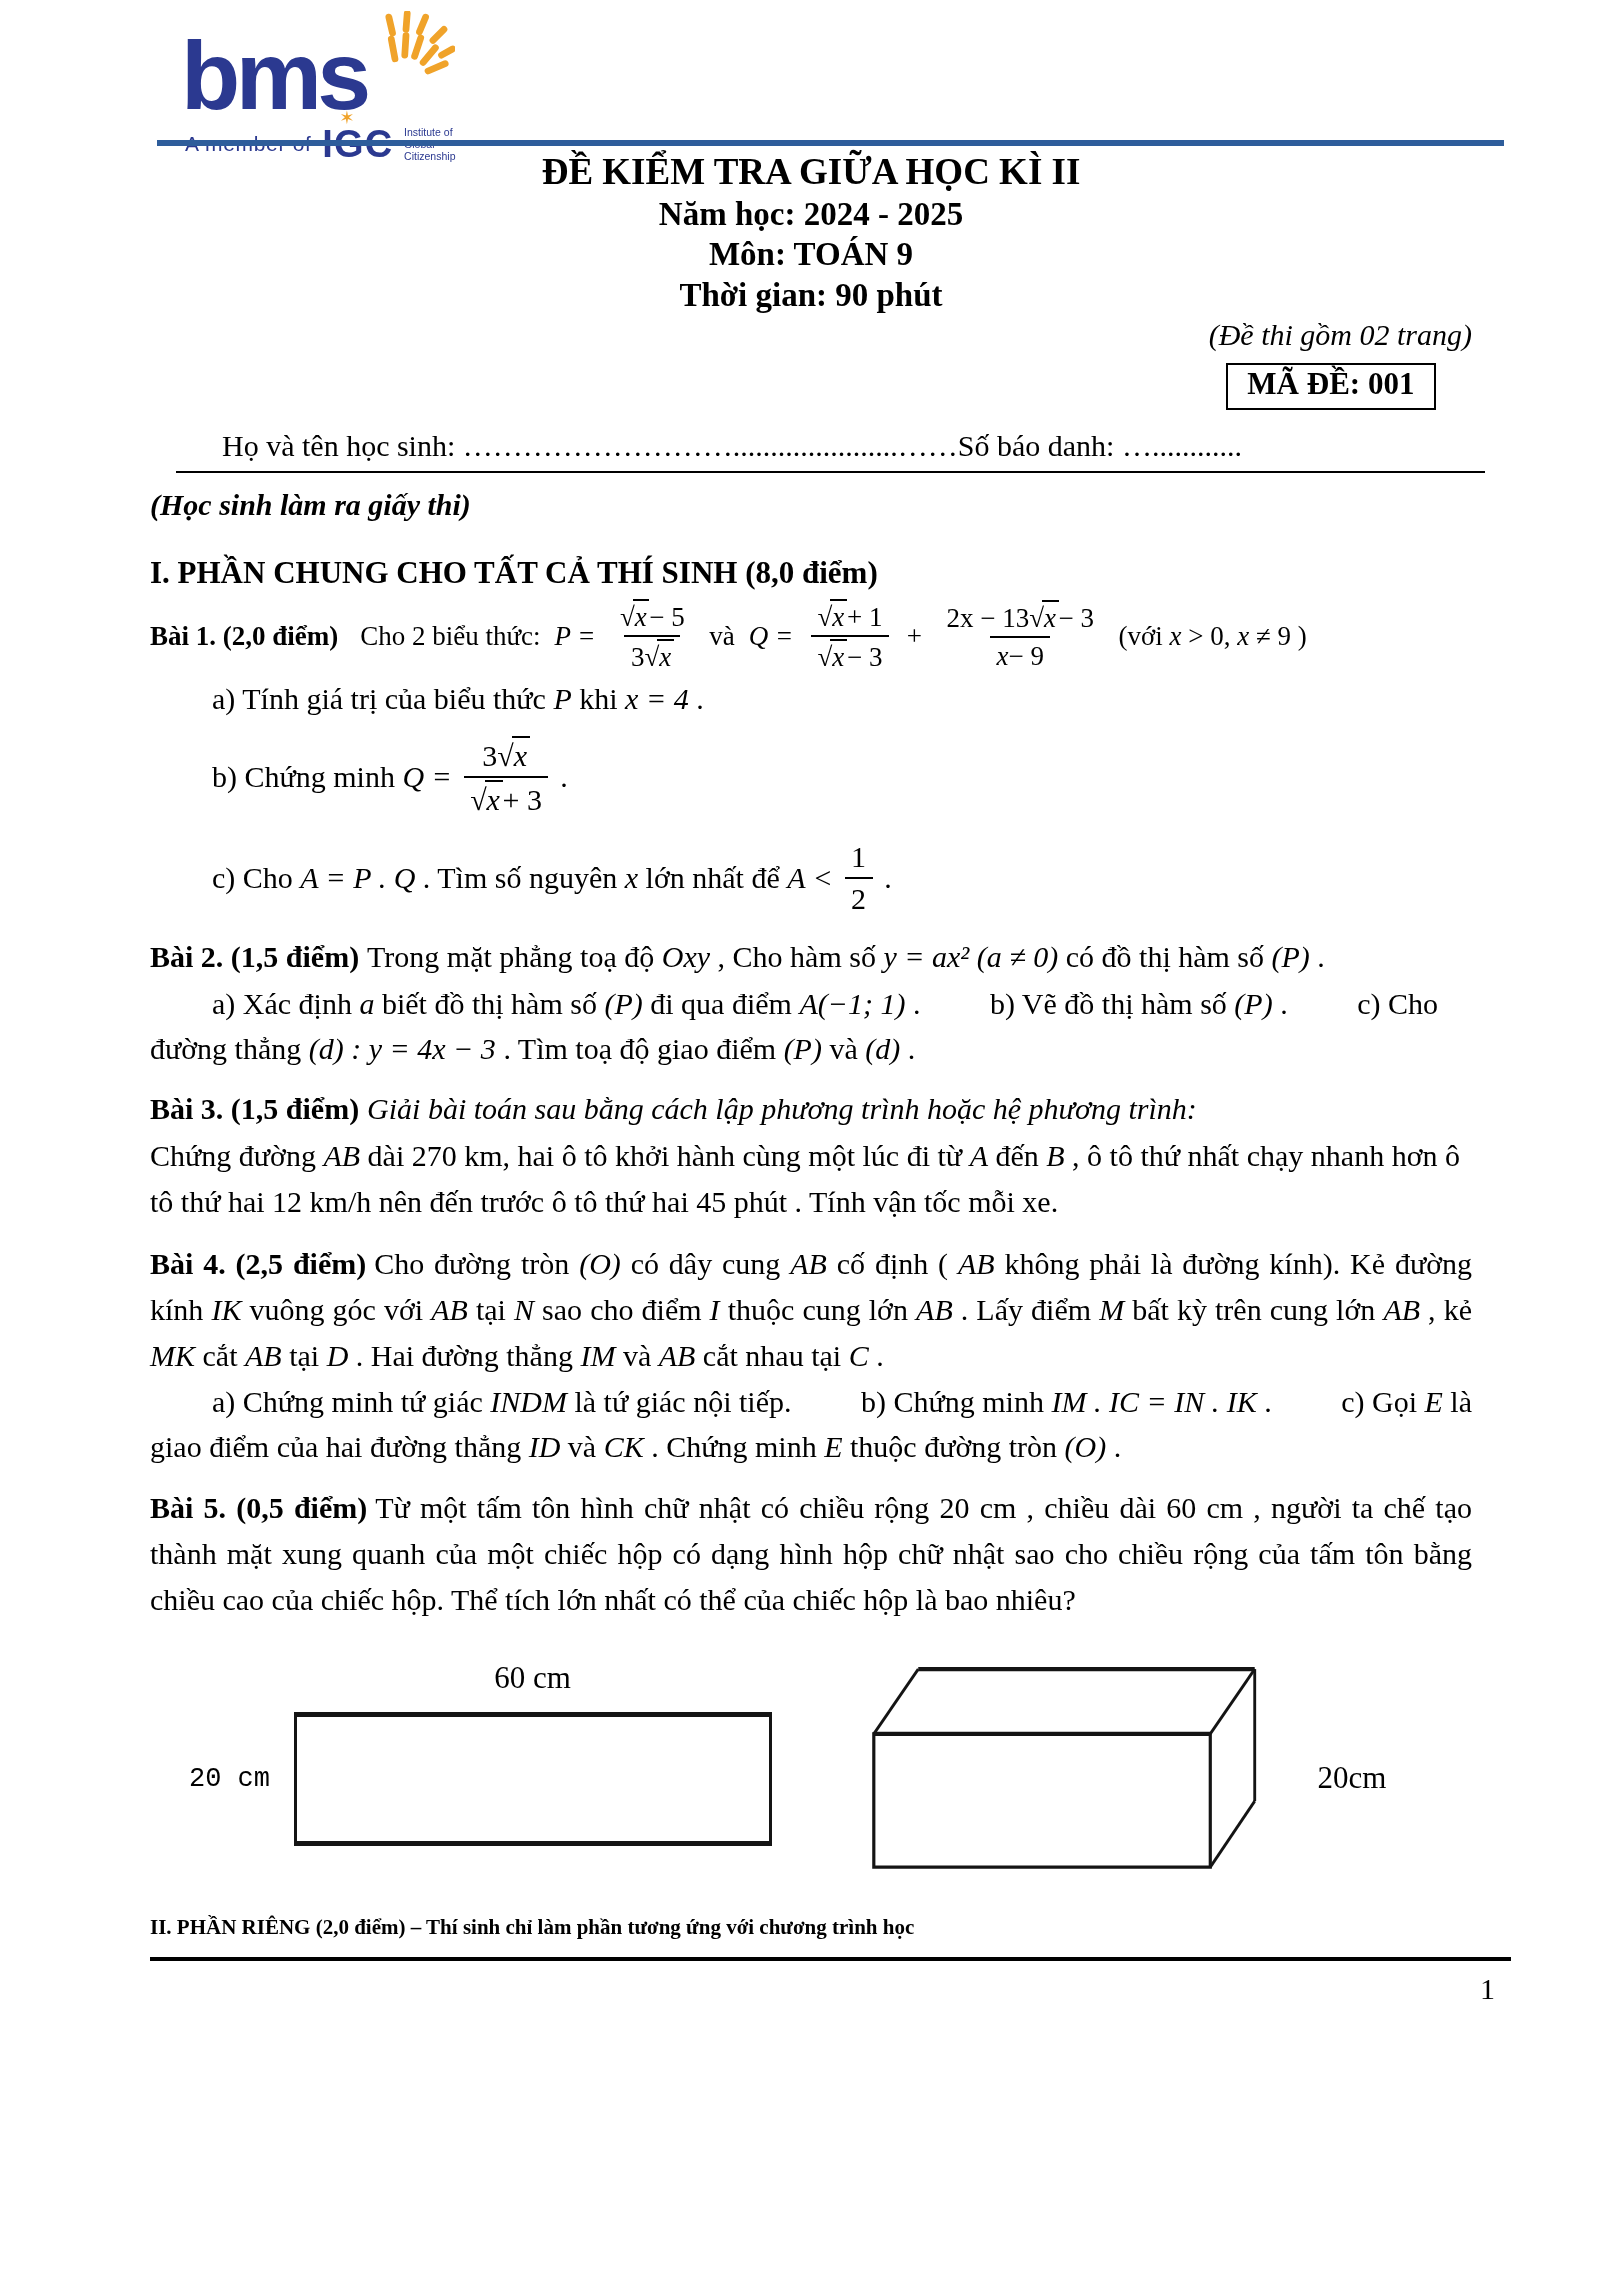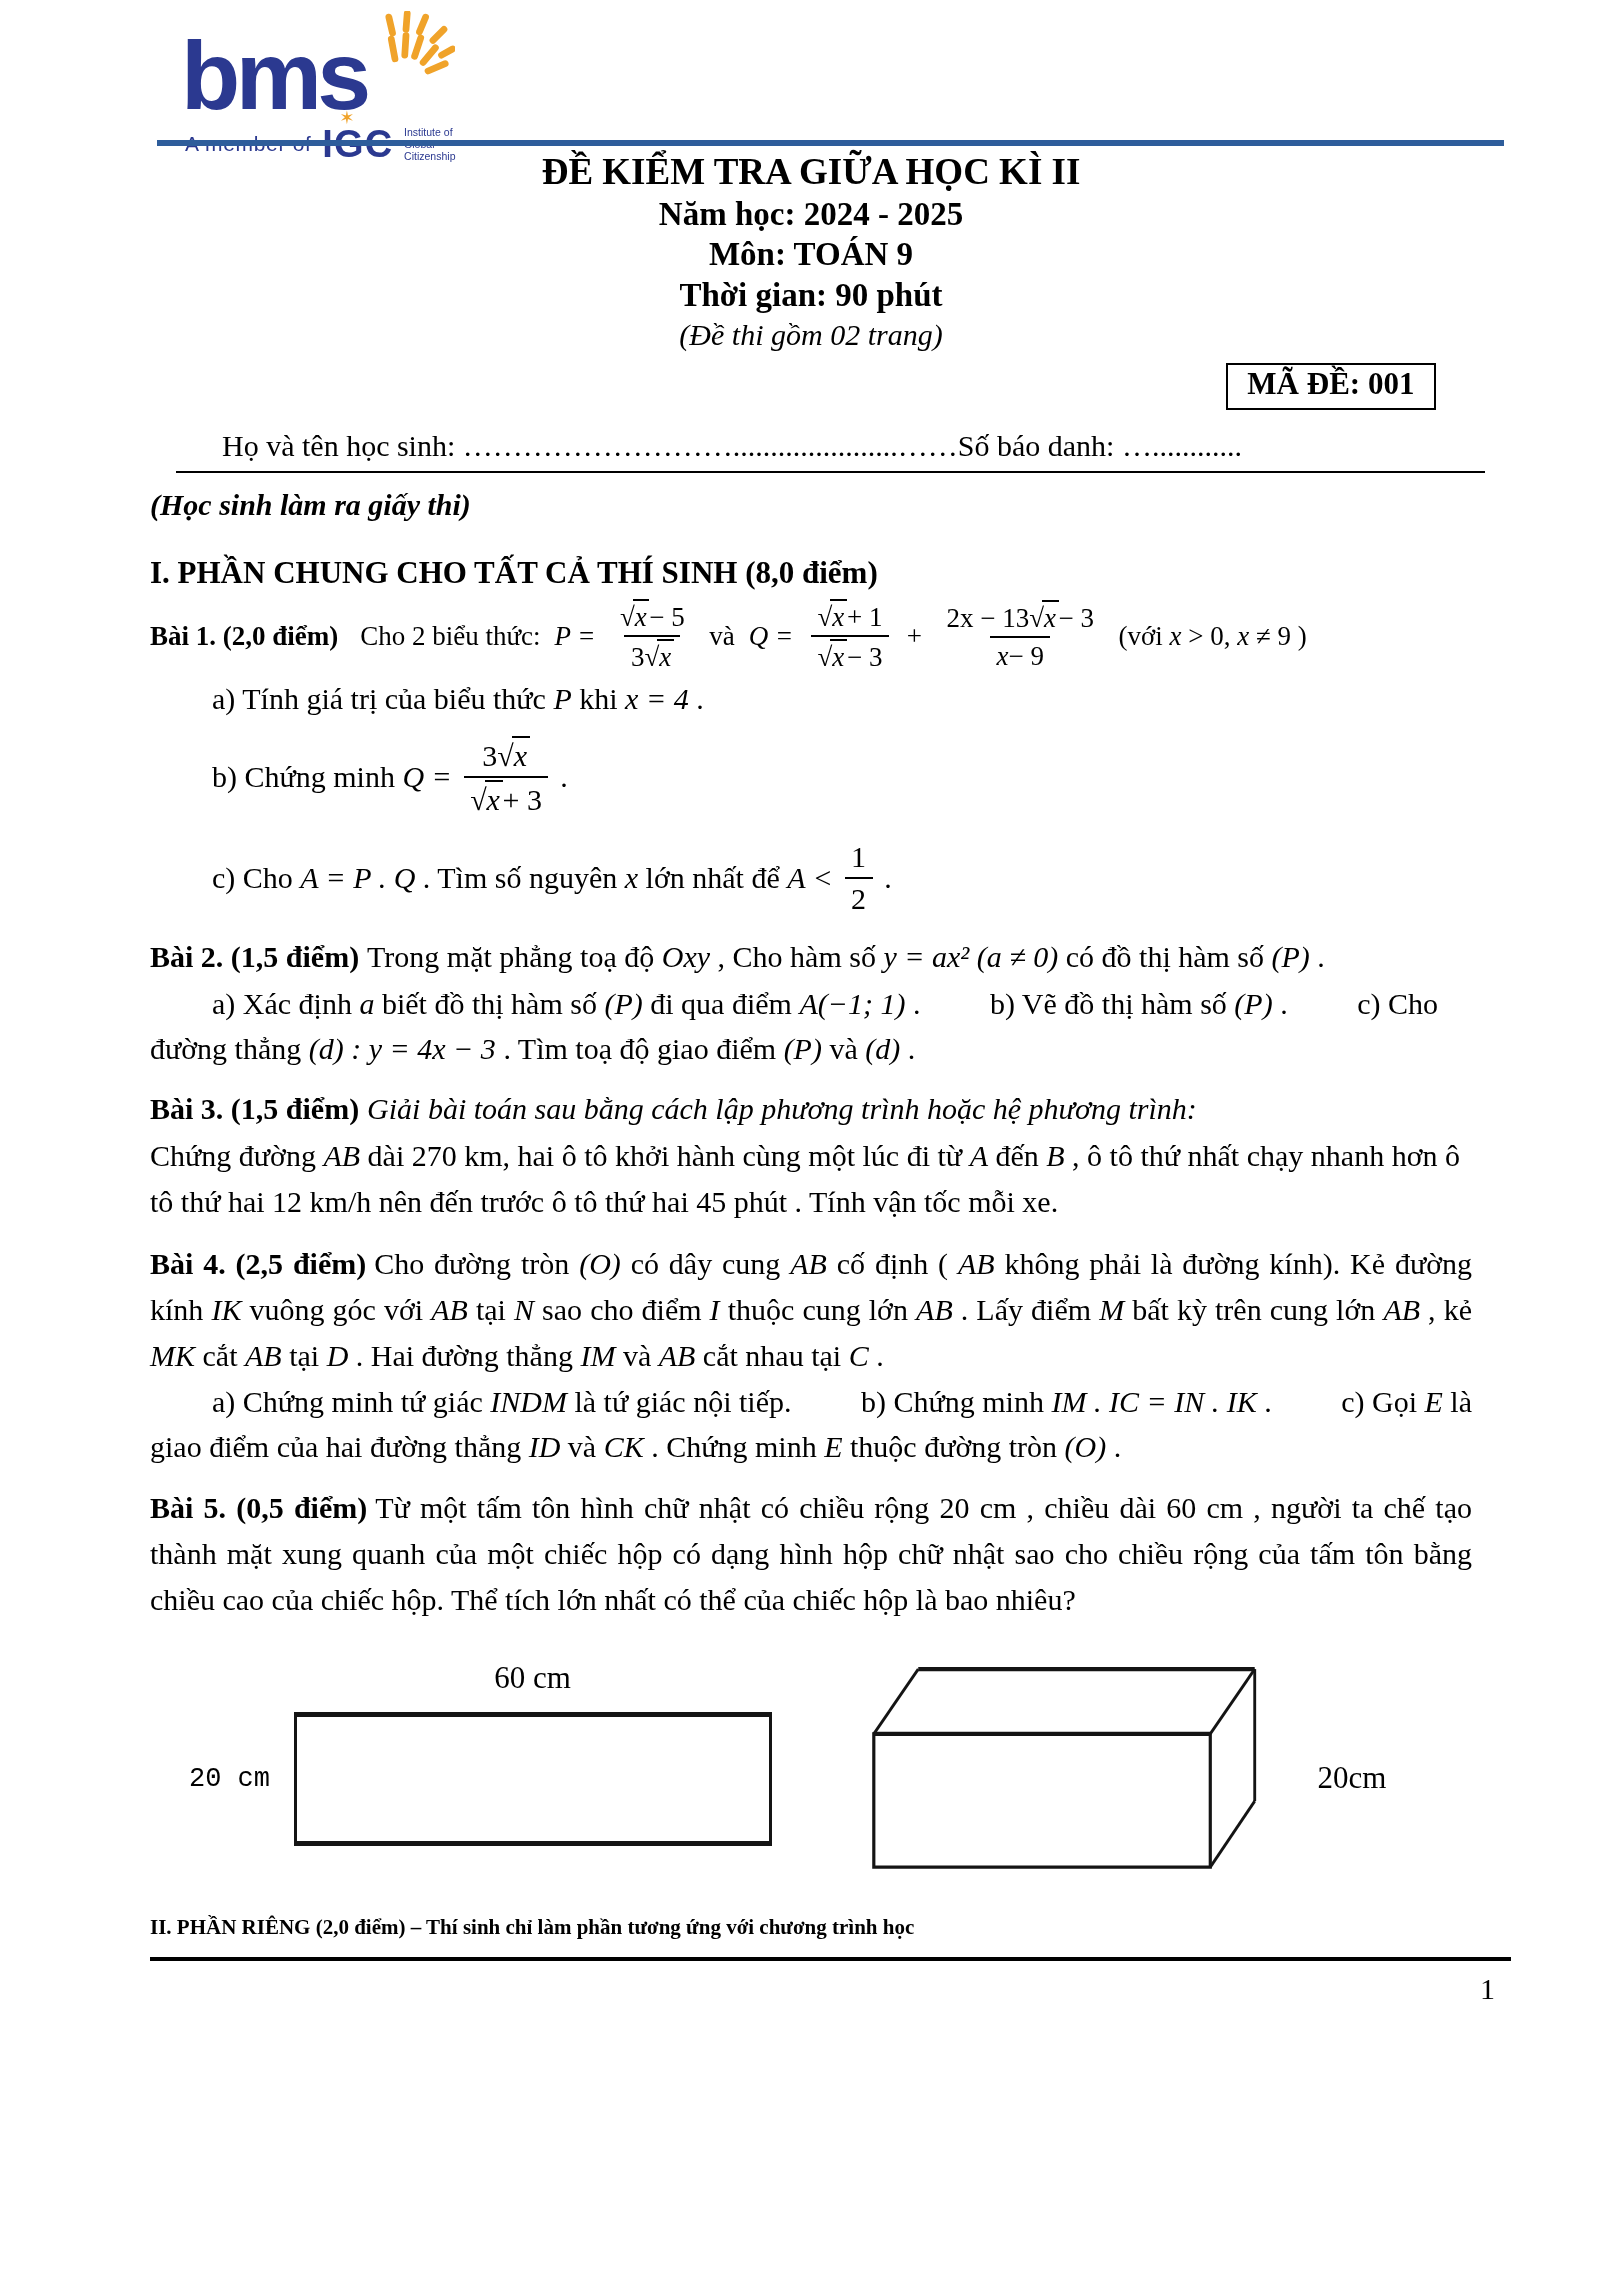--- a/index.html
+++ b/index.html
@@ -25,21 +25,21 @@
   .member { font-family: "Liberation Sans", sans-serif; color: #2b3990; font-size: 21px; letter-spacing: 0.7px; }
   .igc-wrap { position: relative; display: inline-block; }
   .igc { font-family: "Liberation Sans", sans-serif; font-weight: bold; color: #2b3990; font-size: 38px; letter-spacing: 1.3px; }
   .igc-star { position: absolute; top: -15.7px; left: 17px; color: #f0a32a; font-size: 18.3px; }
   .igc-tagline { width: 73px; font-family: "Liberation Sans", sans-serif; color: #2b3990; font-size: 10.5px; line-height: 1.15; }
 
   
   .title-block { text-align: center; margin-top: 5.2px; }
   .t1 { font-size: 37px; font-weight: bold; line-height: 1.16; }
   .t2 { font-size: 33px; font-weight: bold; line-height: 1.22; }
-  .t5 { font-size: 30px; font-style: italic; line-height: 1.3; }
+  .t5 { font-size: 30px; font-style: italic; line-height: 1.3; text-align: right; }
 
   .code-row { display: flex; justify-content: flex-end; margin: 9.2px 36px 0 0; }
   .code-box { border: 2.6px solid #000; padding: 1.3px 19.6px 5.2px; font-weight: bold; font-size: 31px; }
 
   .student-wrap {
     border-bottom: 2.6px solid #000; padding: 0 0 7.9px 46px;
     margin: 19.6px -13px 0 26px; white-space: nowrap; overflow: hidden;
   }
   .student-note { text-align: left; font-style: italic; margin-top: 15px; font-weight: bold; }
 

